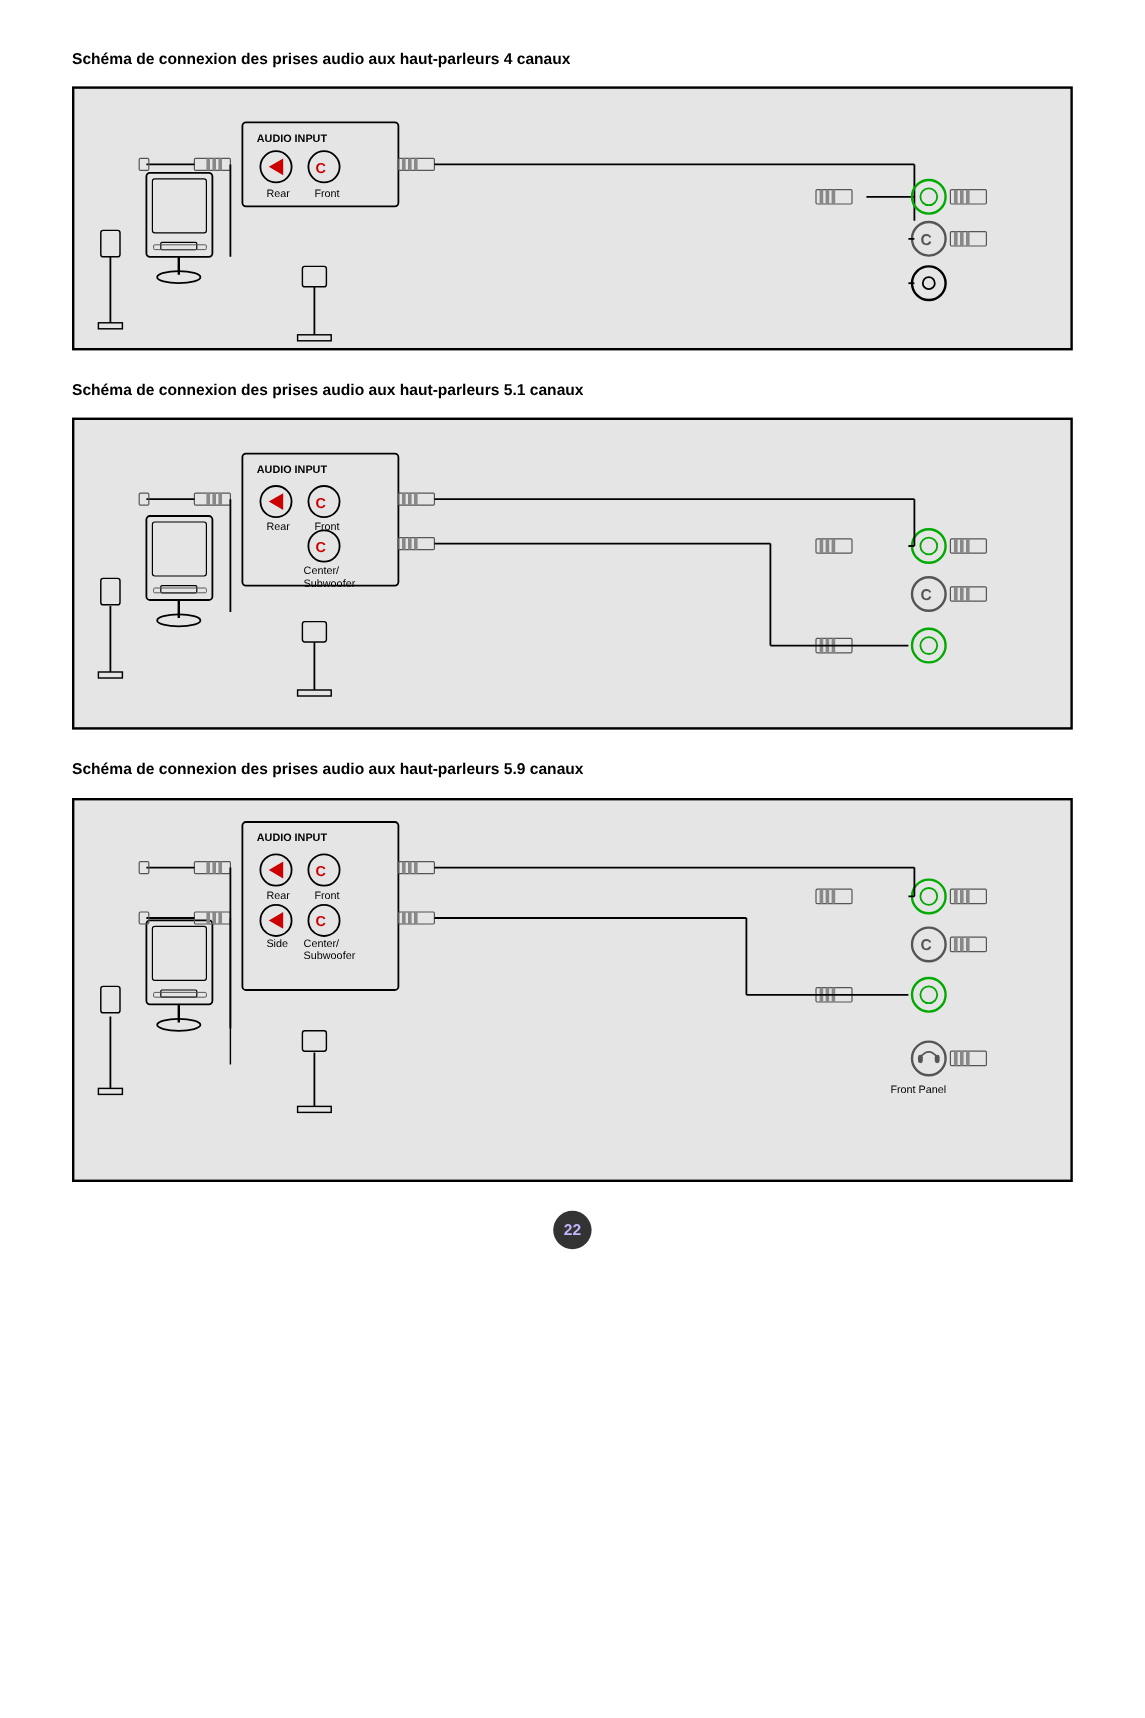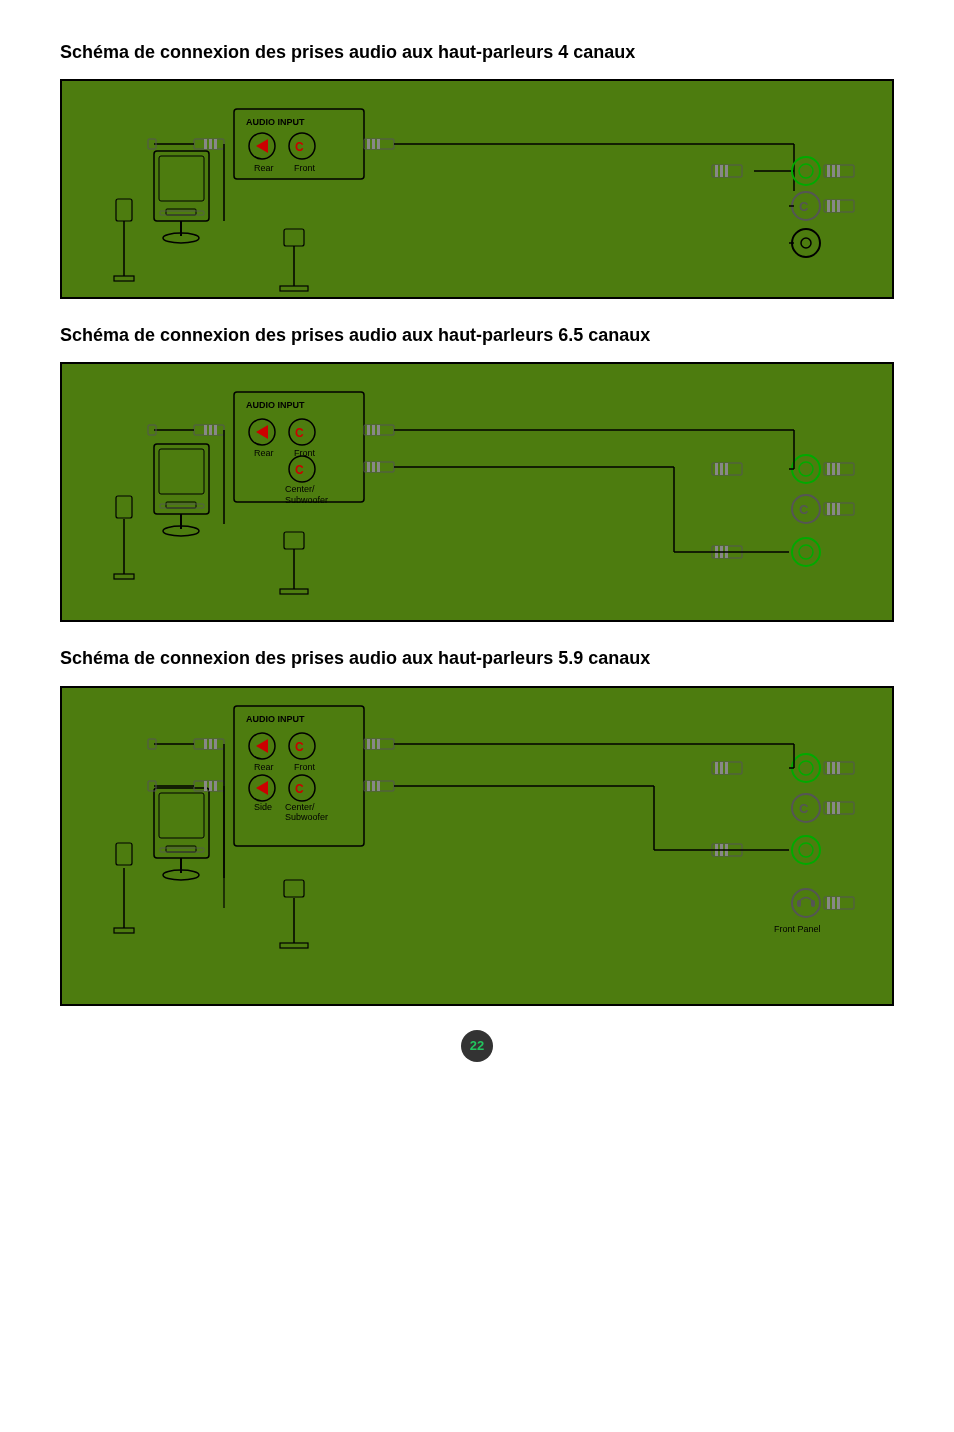--- a/index.html
+++ b/index.html
@@ -6,33 +6,32 @@
     body {
       background: #fff;
       font-family: Arial, Helvetica, sans-serif;
       width: 954px;
       min-height: 1432px;
       padding: 40px 60px;
       color: #000;
     }
 
     .section-title {
-      font-size: 18px;
+      font-size: 13px;
       font-weight: bold;
       margin-bottom: 14px;
       line-height: 1.4;
     }
 
     .diagram-box {
       border: 2px solid #000;
       margin-bottom: 24px;
       position: relative;
-      background: #4d7c0f;
+      background: #e5e5e5;
       overflow: hidden;
-      padding-left: 32px;
     }
 
     
     .diagram1 {
       height: 220px;
     }
 
     
     .diagram2 {
       height: 260px;
@@ -44,21 +43,21 @@
     }
 
     .page-num-container {
       text-align: center;
       margin-top: 20px;
     }
 
     .page-num {
       display: inline-block;
       background: #333;
-      color: #22c55e;
+      color: #c4b5fd;
       border-radius: 50%;
       width: 32px;
       height: 32px;
       line-height: 32px;
       text-align: center;
       font-size: 13px;
       font-weight: bold;
     }
 
     svg text {
@@ -148,21 +147,21 @@
     <circle cx="712" cy="162" r="5" fill="none" stroke="#000" stroke-width="1.5"></circle>
 
     <line x1="700" y1="125" x2="695" y2="125" stroke="#000" stroke-width="1.5"></line>
     <line x1="700" y1="162" x2="695" y2="162" stroke="#000" stroke-width="1.5"></line>
 
     <line x1="130" y1="63" x2="130" y2="140" stroke="#000" stroke-width="1.5"></line>
   </svg>
 </div>
 
 <div class="section-title">
-  <span>Schéma de connexion des prises audio aux haut-parleurs 6.5 canaux</span>
+  <span>Schéma de connexion des prises audio aux haut-parleurs 5.1 canaux</span>
 </div>
 
 <div class="diagram-box diagram2">
   <svg width="830" height="260" viewBox="0 0 830 260">
 
     <rect x="60" y="80" width="55" height="70" rx="3" fill="none" stroke="#000" stroke-width="1.5"></rect>
     <rect x="65" y="85" width="45" height="45" rx="2" fill="none" stroke="#000" stroke-width="1"></rect>
     <rect x="72" y="138" width="30" height="6" rx="1" fill="none" stroke="#000" stroke-width="1"></rect>
     <rect x="66" y="140" width="44" height="4" rx="1" fill="none" stroke="#555" stroke-width="0.8"></rect>
     <line x1="87" y1="150" x2="87" y2="165" stroke="#000" stroke-width="2"></line>

